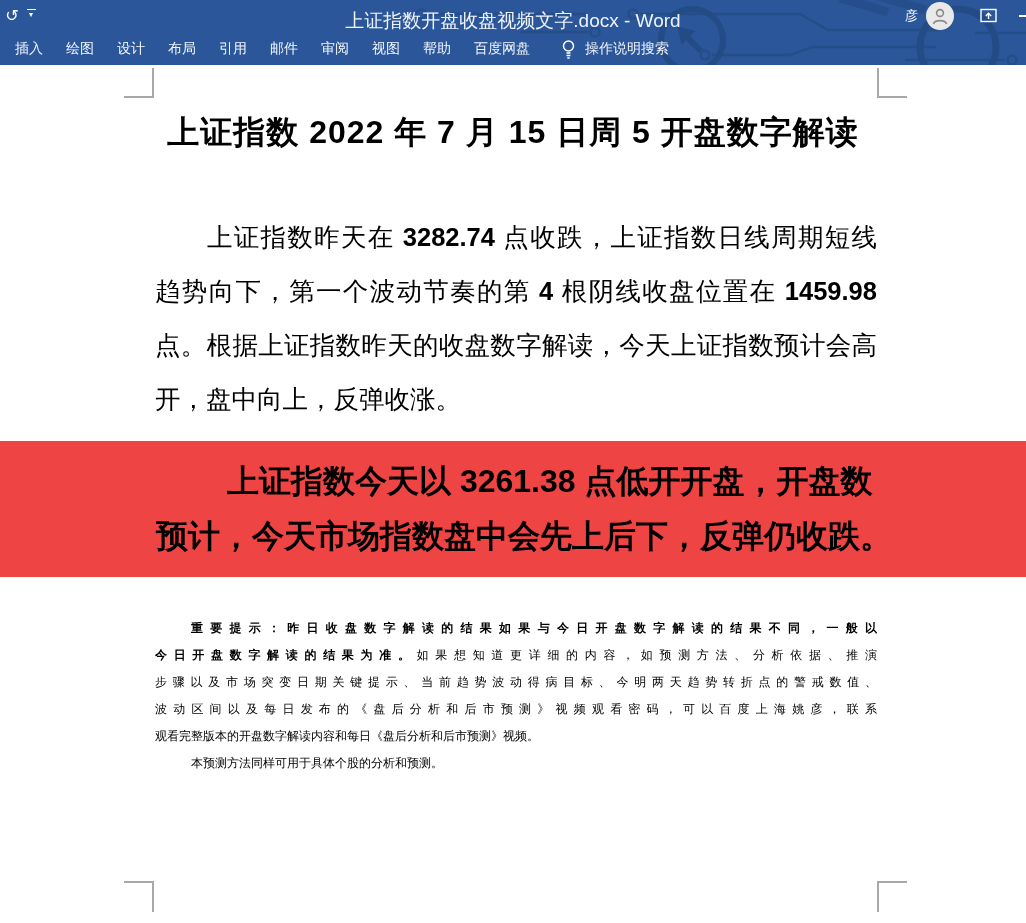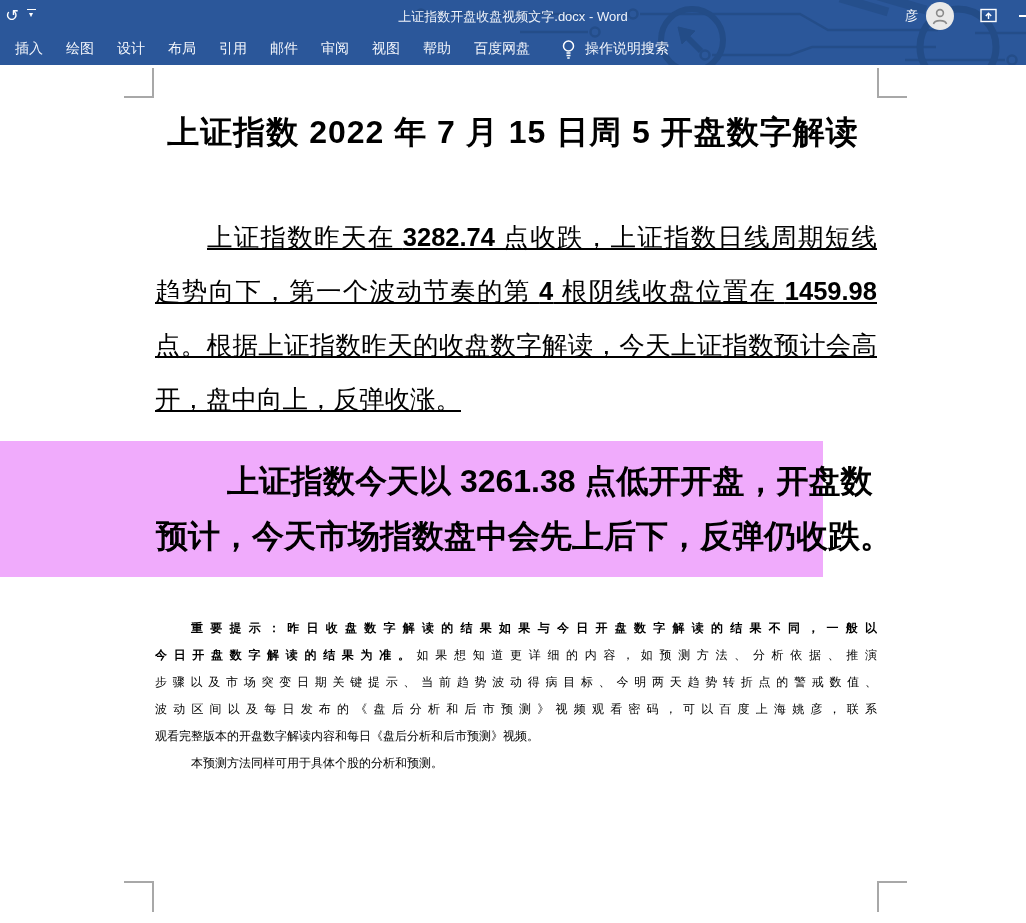--- a/index.html
+++ b/index.html
@@ -23,21 +23,21 @@
     width:20px; text-align:center; cursor:default;
   }
   .qat-custom {
     position:absolute; left:24px; top:9px; width:14px; height:14px;
     display:flex; flex-direction:column; align-items:center;
   }
   .qat-custom .bar { width:9px; border-top:1px solid #fff; margin-bottom:1px; }
   .qat-custom .caret { color:#fff; font-size:8px; line-height:7px; }
   .doc-title {
     position:absolute; top:8px; left:50%; transform:translateX(-50%);
-    color:#eef2f9; font-size:13px; white-space:nowrap;
+    color:#eef2f9; font-size:19px; white-space:nowrap;
   }
   .tb-right { position:absolute; right:28px; top:0; height:32px; display:flex; align-items:center; }
   .user-name { color:#ffffff; font-size:13px; margin-right:8px; }
   .avatar {
     width:28px; height:28px; border-radius:50%; background:#e9e9e9;
     display:flex; align-items:center; justify-content:center; margin-right:26px;
   }
   .ribbon-display-btn { width:18px; height:16px; display:flex; align-items:center; justify-content:center; }
   .win-partial { position:absolute; right:0; top:15px; width:7px; height:2px; background:#ffffff; }
   
@@ -56,27 +56,27 @@
   .cm-tl { left:124px; top:68px;  width:30px; height:30px; border-right:2px solid #a8a8a8; border-bottom:2px solid #a8a8a8; }
   .cm-tr { left:877px; top:68px;  width:30px; height:30px; border-left:2px  solid #a8a8a8; border-bottom:2px solid #a8a8a8; }
   .cm-bl { left:124px; top:881px; width:30px; height:31px; border-right:2px solid #a8a8a8; border-top:2px solid #a8a8a8; }
   .cm-br { left:877px; top:881px; width:30px; height:31px; border-left:2px  solid #a8a8a8; border-top:2px solid #a8a8a8; }
 
   .doc-heading {
     margin:45px 0 8px 0; text-align:center; font-size:32px; font-weight:700;
     color:#000; line-height:44px; letter-spacing:1px;
   }
   .para1 { margin:56px 0 0 155px; width:722px; font-size:25.5px; color:#000; }
-  .para1 .tline { line-height:54px; height:54px; white-space:nowrap;text-decoration:underline; }
+  .para1 .tline { line-height:54px; height:54px; white-space:nowrap; }
   .tline.just { text-align:justify; text-align-last:justify; white-space:normal; height:54px; overflow:hidden; }
   .indent1 { padding-left:52px; }
   b, .bold { font-weight:700; }
 
   .highlight-block {
-    margin-top:15px; width:823px; background:#f0abfc;
+    margin-top:15px; width:1026px; background:#ef4444;
     padding:13px 4px 13px 148px; font-weight:700; font-size:32px; color:#000;
   }
   .highlight-block .hline { line-height:55px; height:55px; white-space:nowrap; }
   .h-ind1 { padding-left:79px; }
   .h-ind3 { padding-left:8px; }
 
   .notice { margin:38px 0 0 155px; width:722px; font-size:12px; color:#000; }
   .notice .nline { line-height:27px; height:27px; }
   .njust { text-align:justify; text-align-last:justify; overflow:hidden; }
   .indent2 { padding-left:36px; }

